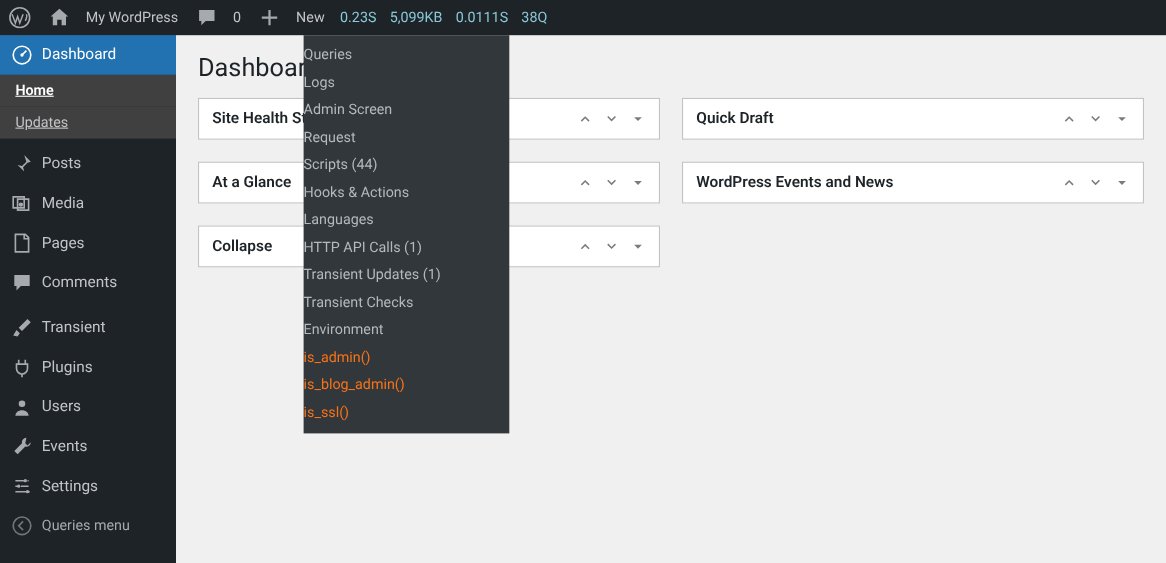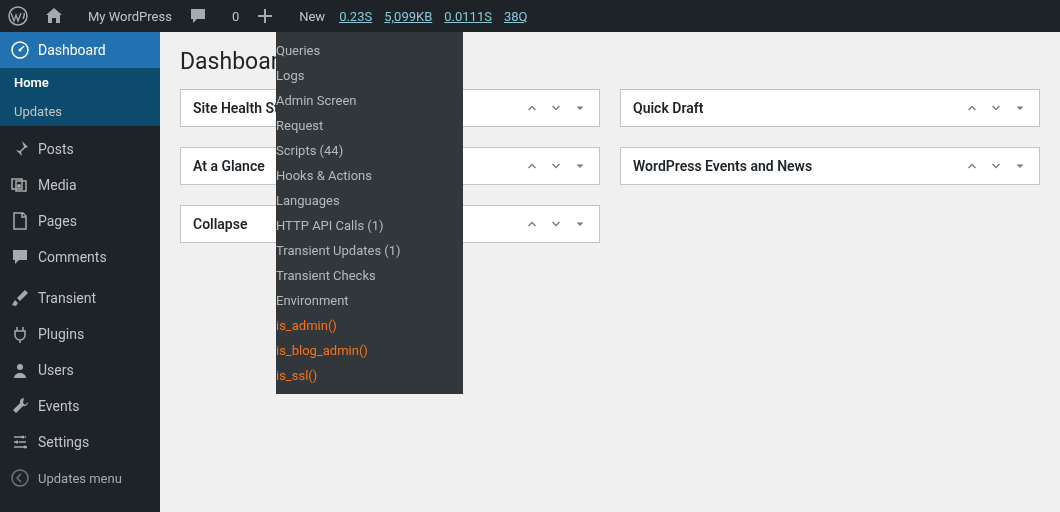--- a/index.html
+++ b/index.html
@@ -1,31 +1,31 @@
 <!DOCTYPE html>
 <html><head>
 <meta charset="utf-8">
 <style>
 * { margin: 0; padding: 0; box-sizing: border-box; font-family: -apple-system, BlinkMacSystemFont, "Segoe UI", Roboto, sans-serif; }
 body { width: 1060px; height: 512px; background: #f0f0f1; overflow: hidden; }
 
 
 .topbar { height: 32px; background: #1d2327; color: #c3c4c7; display: flex; align-items: center; font-size: 13px; }
-.topbar-item { display: flex; align-items: center; gap: 24px; padding: 0 8px; height: 20px; cursor: pointer; }
+.topbar-item { display: flex; align-items: center; gap: 14px; padding: 0 8px; height: 20px; cursor: pointer; }
 .topbar-item svg { fill: #a7aaad; }
-.stat { color: #8bc9d9; padding: 0 6px; text-decoration: underline; }
+.stat { color: #8bc9d9; padding: 0 6px; }
 
 
 .sidebar { position: absolute; top: 32px; left: 0; width: 160px; background: #1d2327; height: calc(100% - 32px); color: #c3c4c7; font-size: 14px; }
 .side-item { display: flex; align-items: center; gap: 8px; padding: 8px 10px; cursor: pointer; }
 .side-item.active { background: #2271b1; color: #fff; }
 .side-item.active::after { content: ""; position: absolute; right: -8px; border: 8px solid transparent; border-right-color: #f0f0f1; }
 .side-item svg { width: 20px; height: 20px; fill: #a7aaad; flex-shrink: 0; }
 .side-item.active svg { fill: #fff; }
-.sub { padding: 7px 12px 7px 14px; background: #0c4a6e; font-size: 13px; cursor: pointer; }
+.sub { padding: 7px 12px 7px 14px; background: #404040; font-size: 13px; cursor: pointer; text-decoration: underline; }
 .sub.bold { color: #fff; font-weight: 600; }
 .sep { height: 5px; }
 .collapse { display: flex; align-items: center; gap: 8px; padding: 8px 10px; color: #a7aaad; font-size: 13px; cursor: pointer; }
 .collapse svg { width: 20px; height: 20px; fill: #72767c; }
 
 
 .main { position: absolute; top: 32px; left: 160px; right: 0; padding: 16px 20px; }
 .pagetitle { font-size: 23px; font-weight: 400; color: #1d2327; margin-bottom: 14px; }
 .cols { display: flex; gap: 20px; }
 .col { flex: 1; display: flex; flex-direction: column; gap: 20px; }
@@ -145,21 +145,21 @@
         <circle cx="7" cy="10" r="1.5"></circle>
         <circle cx="15" cy="15" r="1.5"></circle>
       </svg>
     <span>Settings</span>
   </div>
   <div class="collapse">
     <svg viewBox="0 0 20 20">
         <circle cx="10" cy="10" r="8" fill="none" stroke="#72767c" stroke-width="1.5"></circle>
         <path d="M11 6l-4 4 4 4" fill="none" stroke="#72767c" stroke-width="1.5"></path>
       </svg>
-    <span>Updates menu</span>
+    <span>Queries menu</span>
   </div>
 </div>
 
 <div class="main">
   <h1 class="pagetitle">Dashboard</h1>
   <div class="cols">
     <div class="col">
       <div class="widget">
         <div class="widget-header">
           <h2>Site Health Status</h2>

